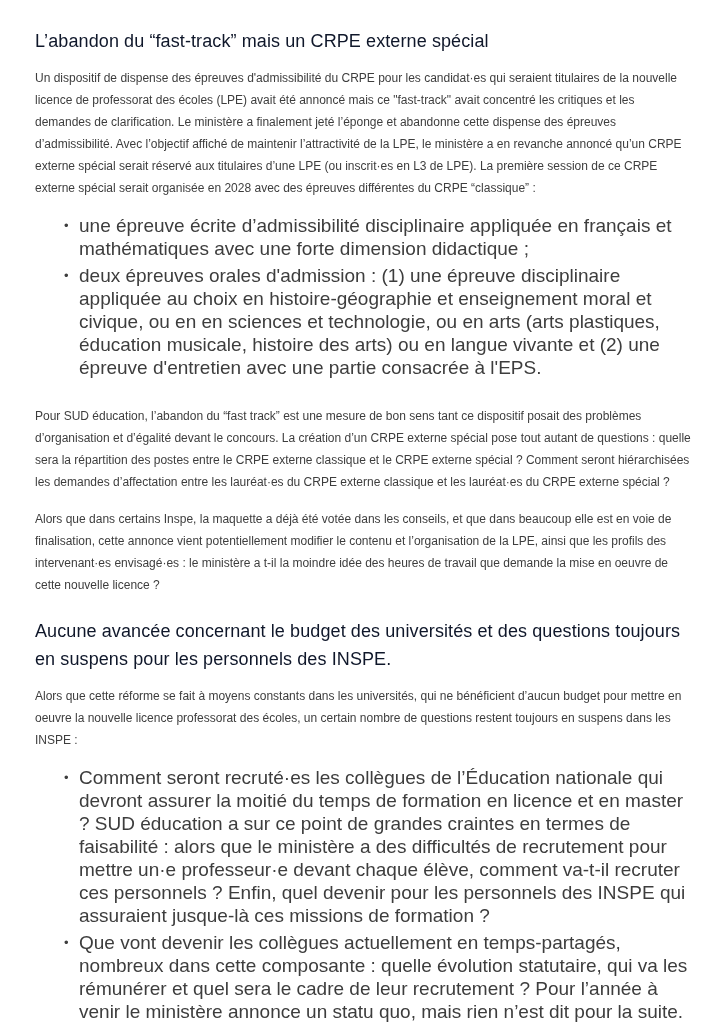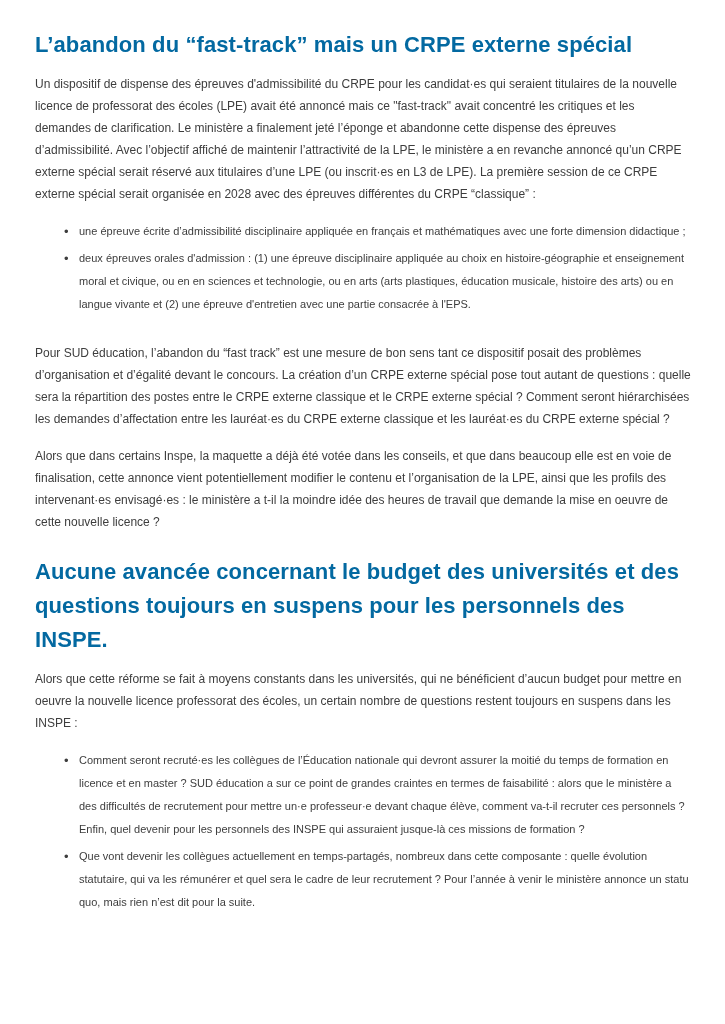--- a/index.html
+++ b/index.html
@@ -15,43 +15,43 @@
     color: #3d3d3d;
   }
   .page {
     box-sizing: border-box;
     width: 725px;
     min-height: 1024px;
     padding: 28px 34px 40px 35px;
     background: #ffffff;
   }
   .section-heading {
-    font-size: 22px;
+    font-size: 18px;
     line-height: 1.55;
-    font-weight: 700;
-    color: #0369a1;
+    font-weight: 400;
+    color: #0f172a;
     margin: 0 0 11px 0;
     letter-spacing: 0.1px;
   }
   .section-budget .section-heading {
     margin-top: 22px;
   }
   p {
     font-size: 12px;
     line-height: 22px;
     margin: 0 0 15px 0;
   }
   ul.bullet-list {
     list-style: none;
     margin: 2px 0 26px 0;
     padding: 0 0 0 28px;
   }
   ul.bullet-list li {
     position: relative;
-    font-size: 11px;
+    font-size: 19px;
     line-height: 23px;
     padding-left: 16px;
     margin-bottom: 4px;
   }
   ul.bullet-list li::before {
     content: "\2022";
     position: absolute;
     left: 1px;
     top: 0;
     font-size: 13px;

